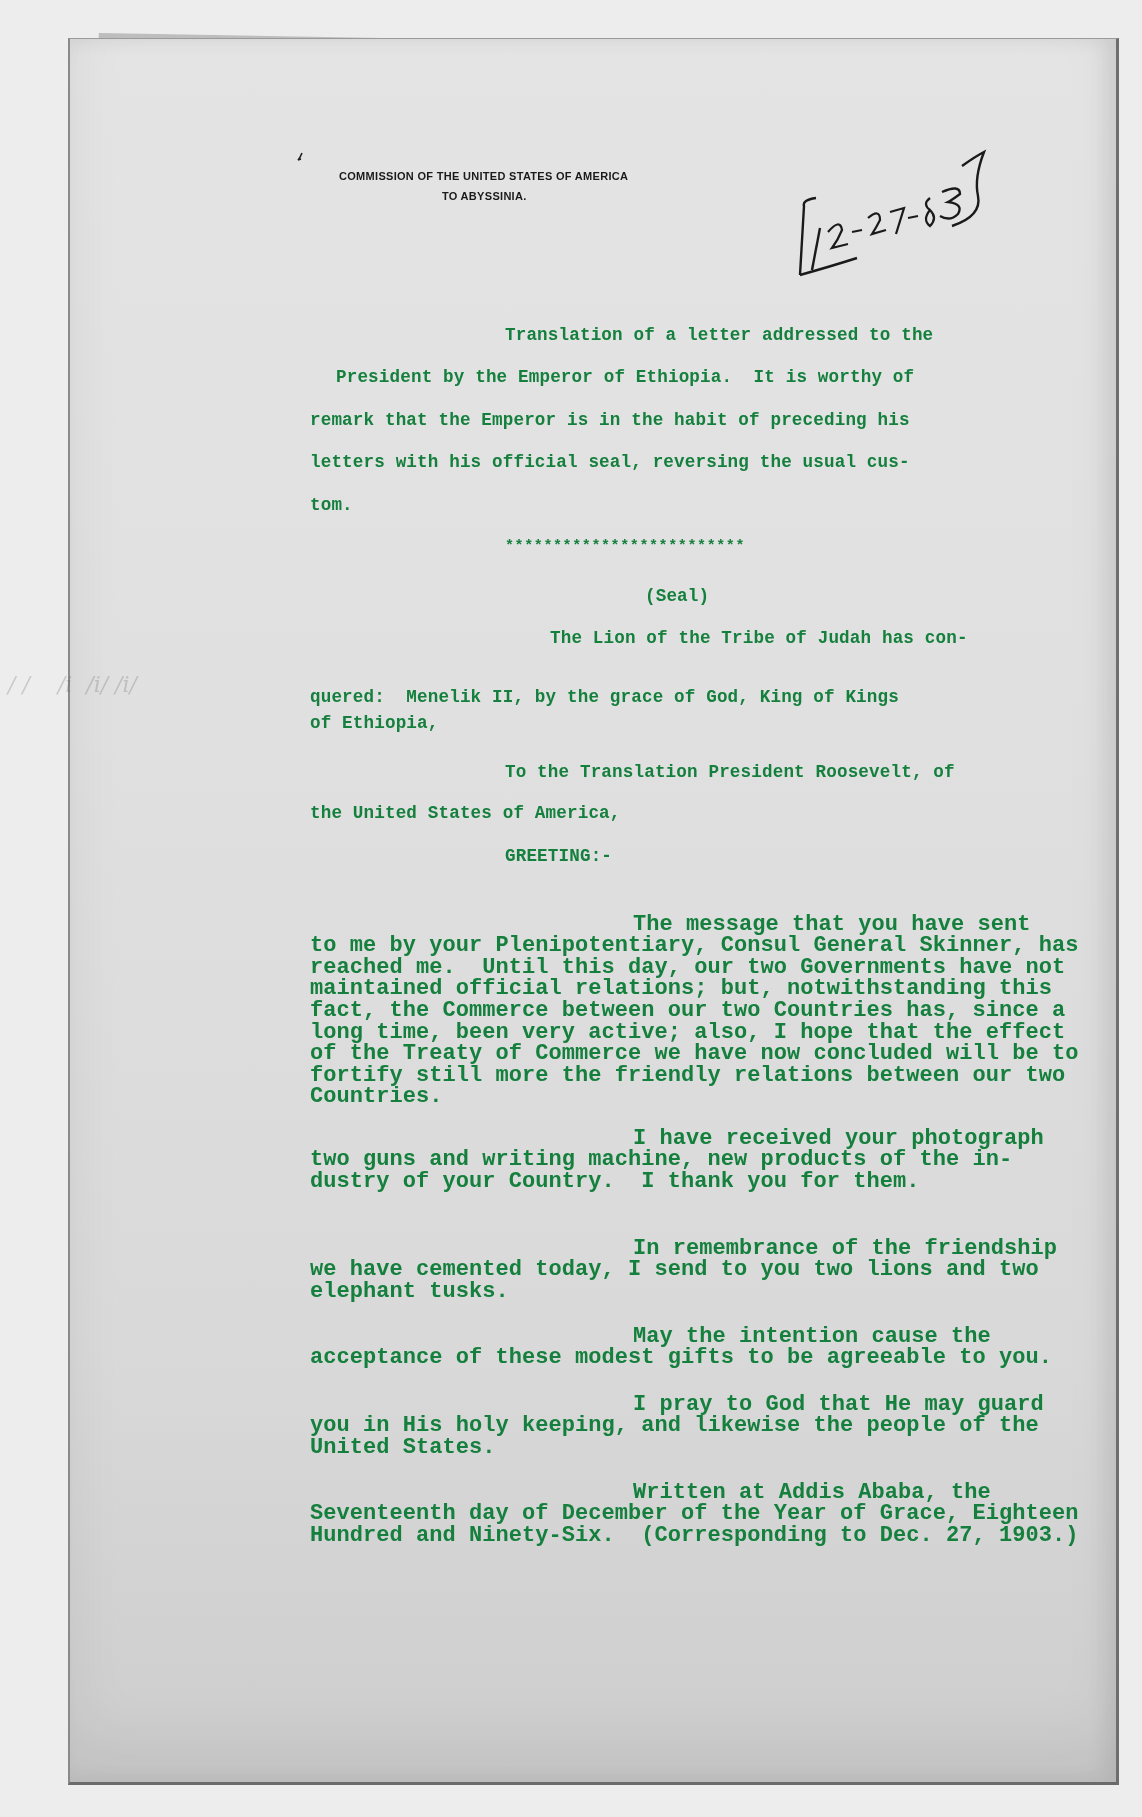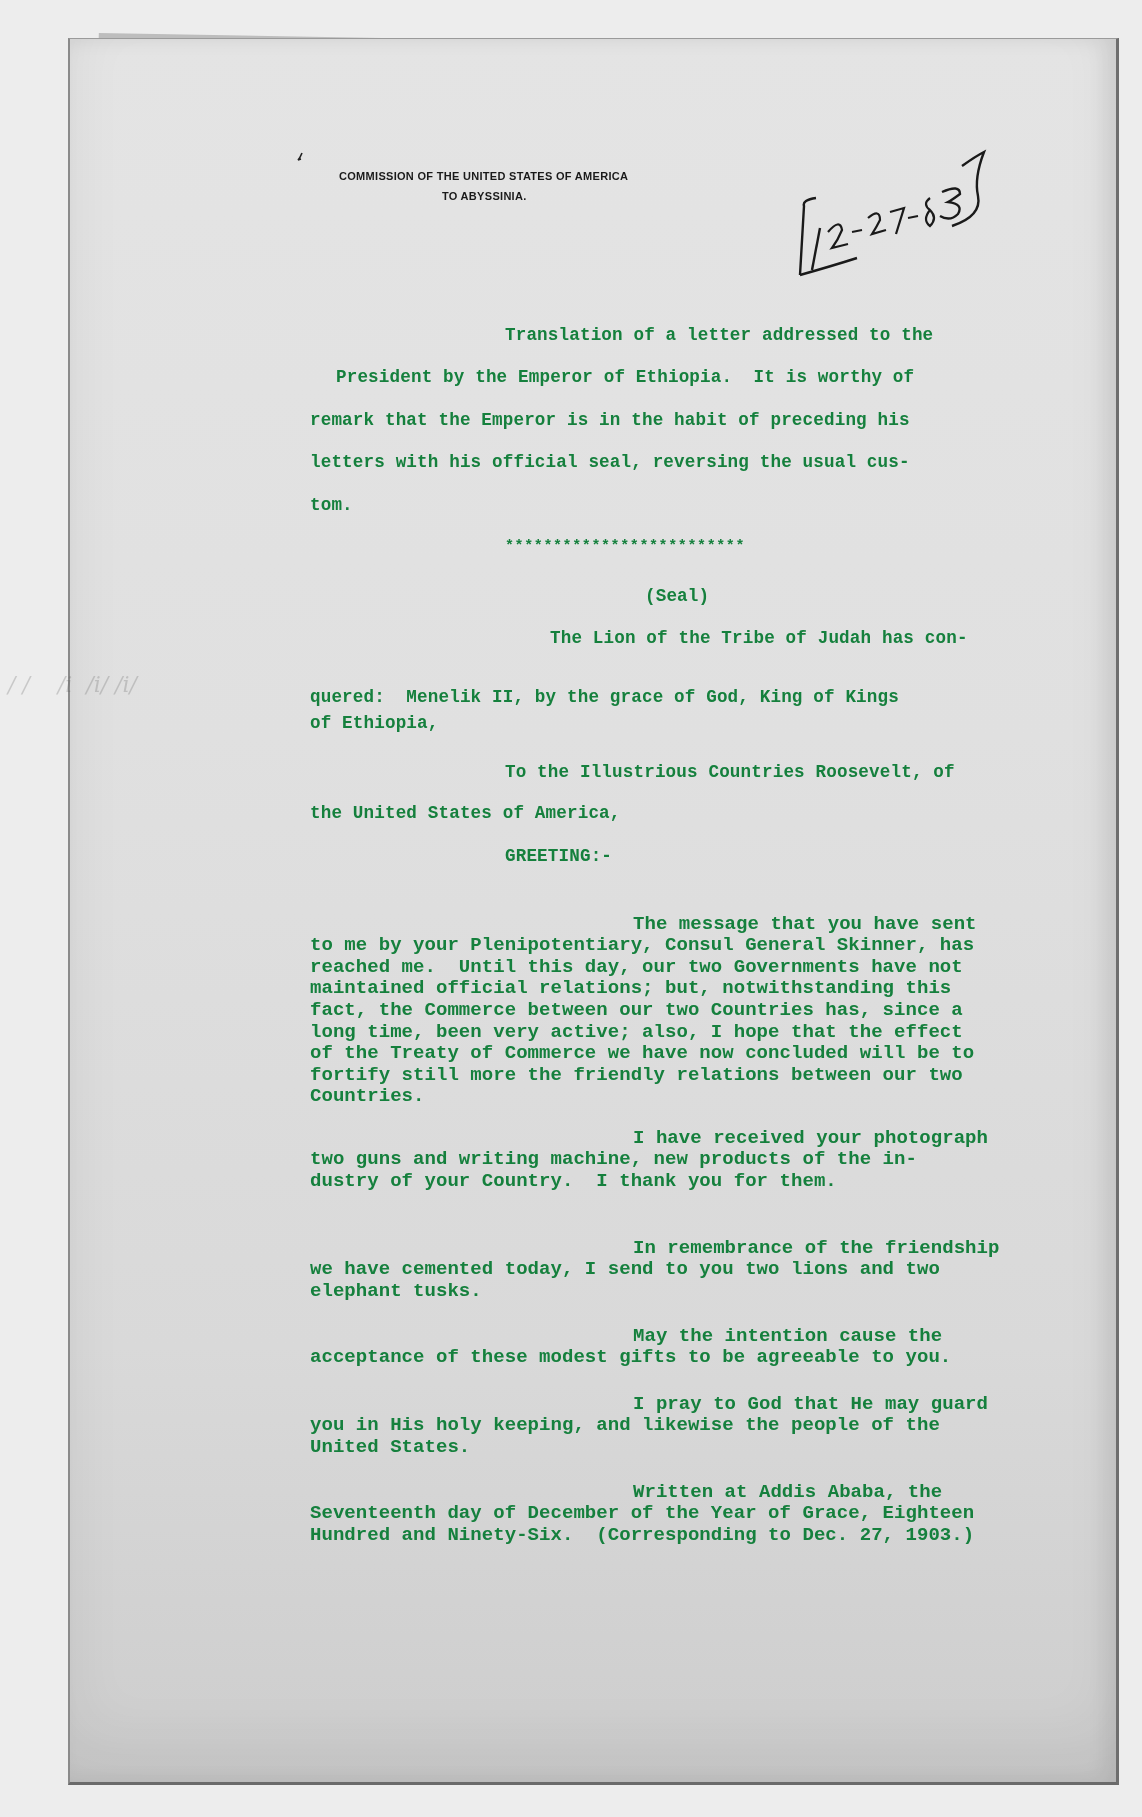--- a/index.html
+++ b/index.html
@@ -22,21 +22,21 @@
       border-right: 3px solid #6e6e6e;
       border-bottom: 3px solid #6a6a6a;
       box-shadow: inset 0 -40px 60px rgba(0,0,0,0.06), inset -10px 0 20px rgba(0,0,0,0.08);
     }
     .text { position: absolute; color: #15803d; font-weight: bold; white-space: pre; }
     .hdr {
       font-family: "Liberation Sans", "DejaVu Sans", sans-serif;
       font-size: 11px; font-weight: bold; letter-spacing: 0.3px; color: #1a1a1a;
     }
     .upper { font-size: 17.6px; letter-spacing: 0.15px; }
-    .lower { font-size: 19px; line-height: 21.6px; letter-spacing: 0.05px; }
+    .lower { font-size: 22px; line-height: 21.6px; letter-spacing: 0.05px; }
     .handwritten {
       position: absolute; left: 792px; top: 148px; width: 250px; height: 130px;
     }
     .tick { position: absolute; left: 297px; top: 152px; width: 6px; height: 10px; }
     .faint {
       position: absolute; color: rgba(90,90,90,0.25); font-family: "DejaVu Serif", serif;
       font-style: italic; font-size: 22px; white-space: pre;
     }
   </style>
 </head>
@@ -76,21 +76,21 @@
 <div class="text upper" style="left:310px;top:452px;">letters with his official seal, reversing the usual cus-</div>
 <div class="text upper" style="left:310px;top:495px;">tom.</div>
 
 <div class="text upper" style="left:505px;top:538px;font-size:15px;letter-spacing:0.6px;">*************************</div>
 
 <div class="text upper" style="left:645px;top:586px;">(Seal)</div>
 
 <div class="text upper" style="left:505px;top:628px;margin-left:45px;">The Lion of the Tribe of Judah has con-</div>
 <div class="text upper" style="left:310px;top:671px;margin-top:16px;">quered:  Menelik II, by the grace of God, King of Kings</div>
 <div class="text upper" style="left:310px;top:713px;">of Ethiopia,</div>
-<div class="text upper" style="left:505px;top:762px;">To the Illustrious Countries Roosevelt, of</div>
+<div class="text upper" style="left:505px;top:762px;">To the Translation President Roosevelt, of</div>
 <div class="text upper" style="left:310px;top:803px;">the United States of America,</div>
 <div class="text upper" style="left:505px;top:846px;">GREETING:-</div>
 
 <div class="text lower" style="left:310px;top:892px;">
 <div style="padding-left:323px;">The message that you have sent</div><div>to me by your Plenipotentiary, Consul General Skinner, has</div><div>reached me.  Until this day, our two Governments have not</div><div>maintained official relations; but, notwithstanding this</div><div>fact, the Commerce between our two Countries has, since a</div><div>long time, been very active; also, I hope that the effect</div><div>of the Treaty of Commerce we have now concluded will be to</div><div>fortify still more the friendly relations between our two</div><div>Countries.</div>
 </div>
 
 <div class="text lower" style="left:310px;top:1106px;">
 <div style="padding-left:323px;">I have received your photograph</div><div>two guns and writing machine, new products of the in-</div><div>dustry of your Country.  I thank you for them.</div>
 </div>

